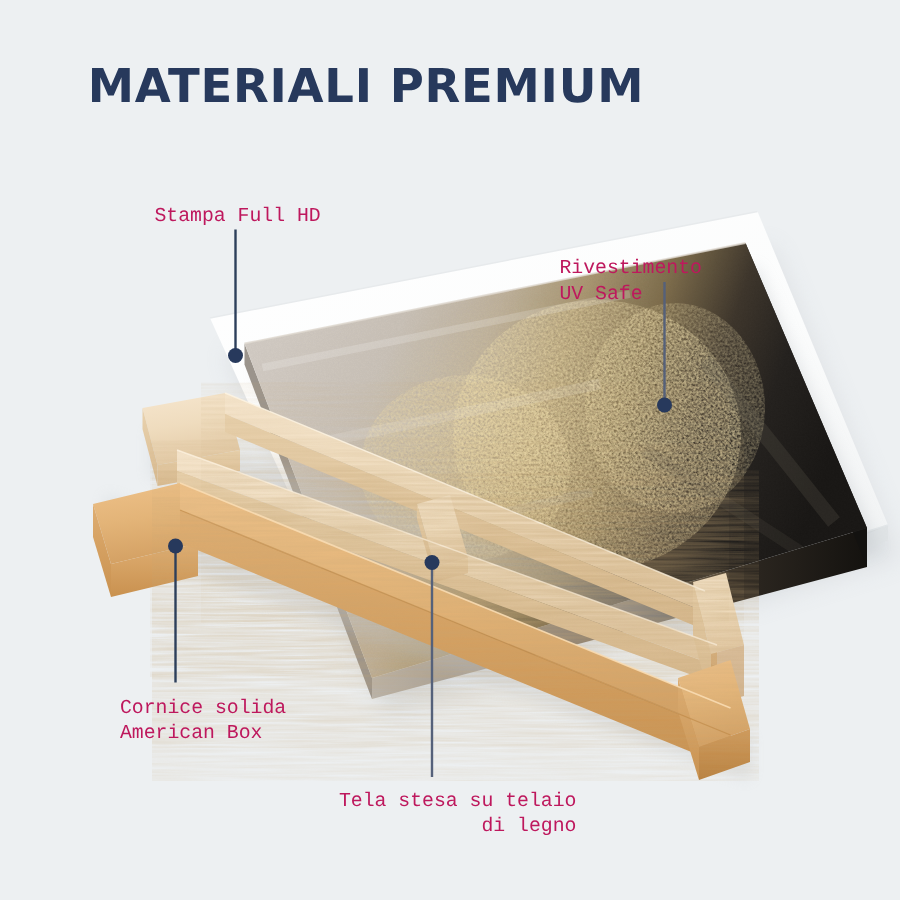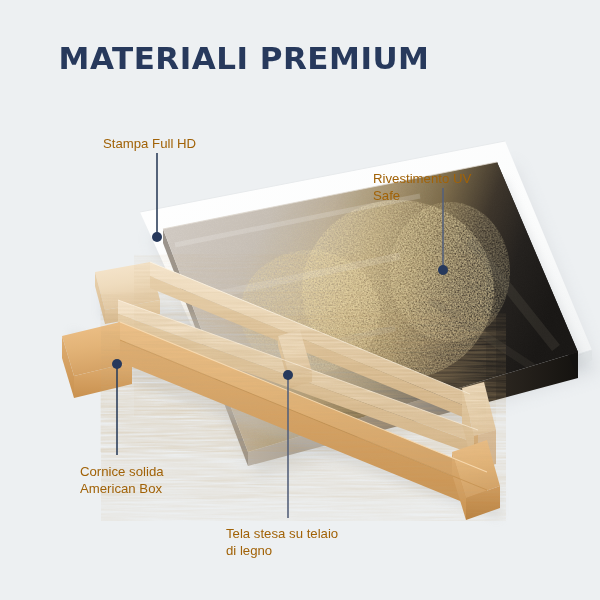--- a/index.html
+++ b/index.html
@@ -20,30 +20,30 @@
     font-size:31px;
     font-weight:bold;
     letter-spacing:0.5px;
     color:#27395c;
     font-family:"DejaVu Sans", sans-serif;
   }
 
   
   .label{
     position:absolute;
-    color:#a16207;
+    color:#be185d;
     font-size:13.2px;
     line-height:17px;
     white-space:pre-line;
-    font-family:Liberation Sans, sans-serif;
+    font-family:Liberation Mono, monospace;
   }
   #lbl-print{left:103px;top:135px;}
   #lbl-uv{left:373px;top:170px;}
   #lbl-frame{left:80px;top:463px;}
-  #lbl-canvas{left:226px;top:525px;text-align:left;}
+  #lbl-canvas{left:226px;top:525px;text-align:right;}
 
   svg.overlay{position:absolute;left:0;top:0;width:600px;height:600px;pointer-events:none;}
 </style>
 </head>
 <body>
 
 <div id="stage">
 
   <div class="title">MATERIALI PREMIUM</div>
 

